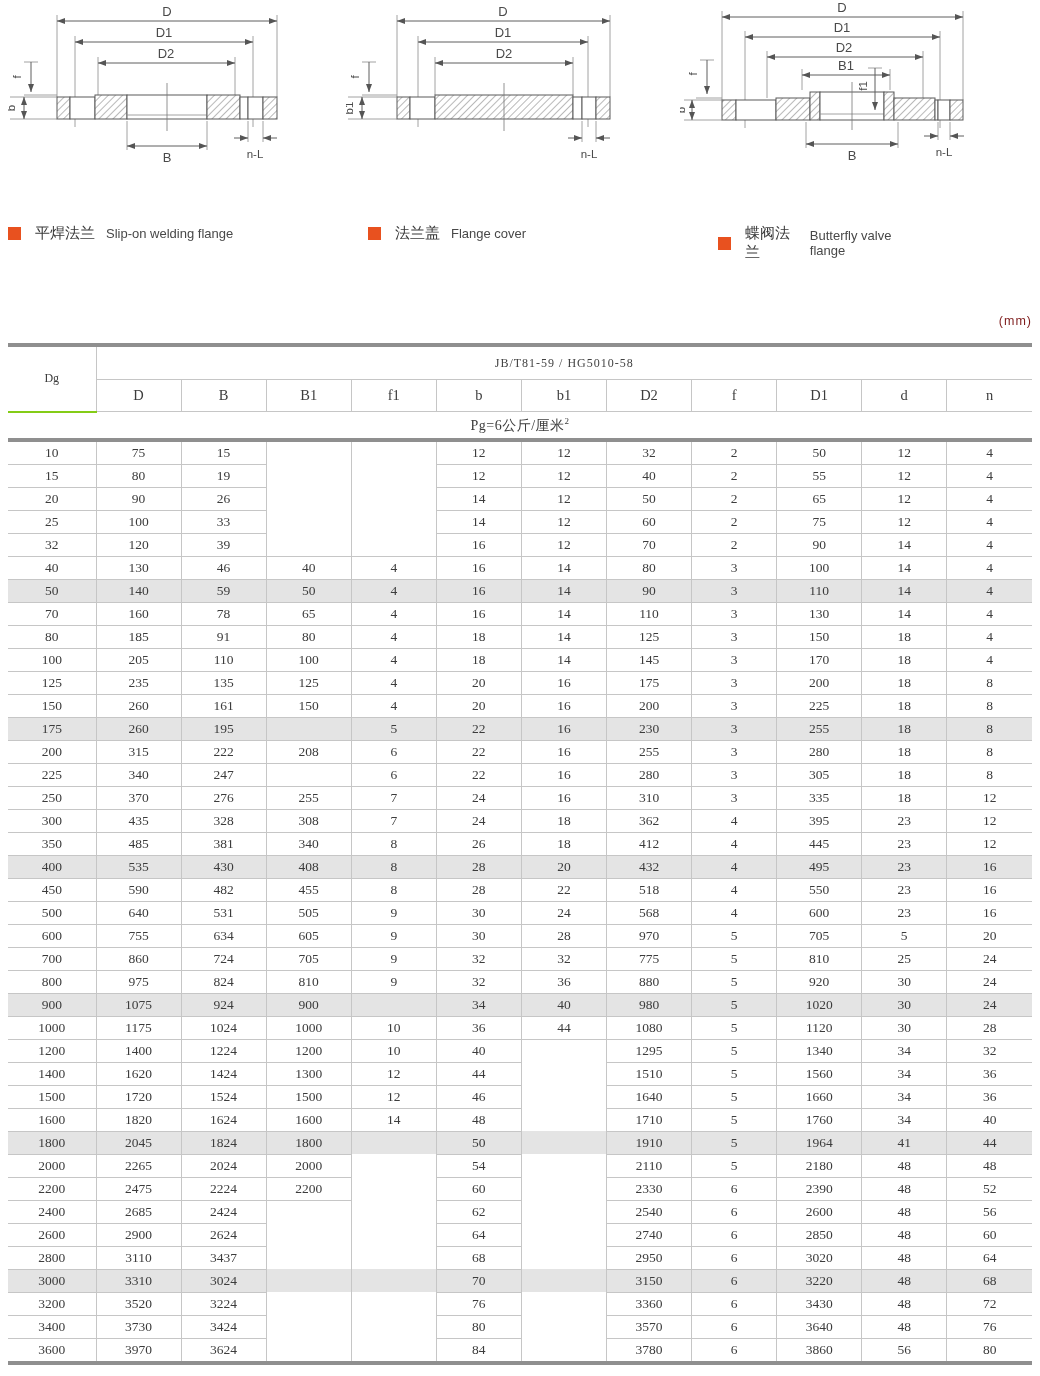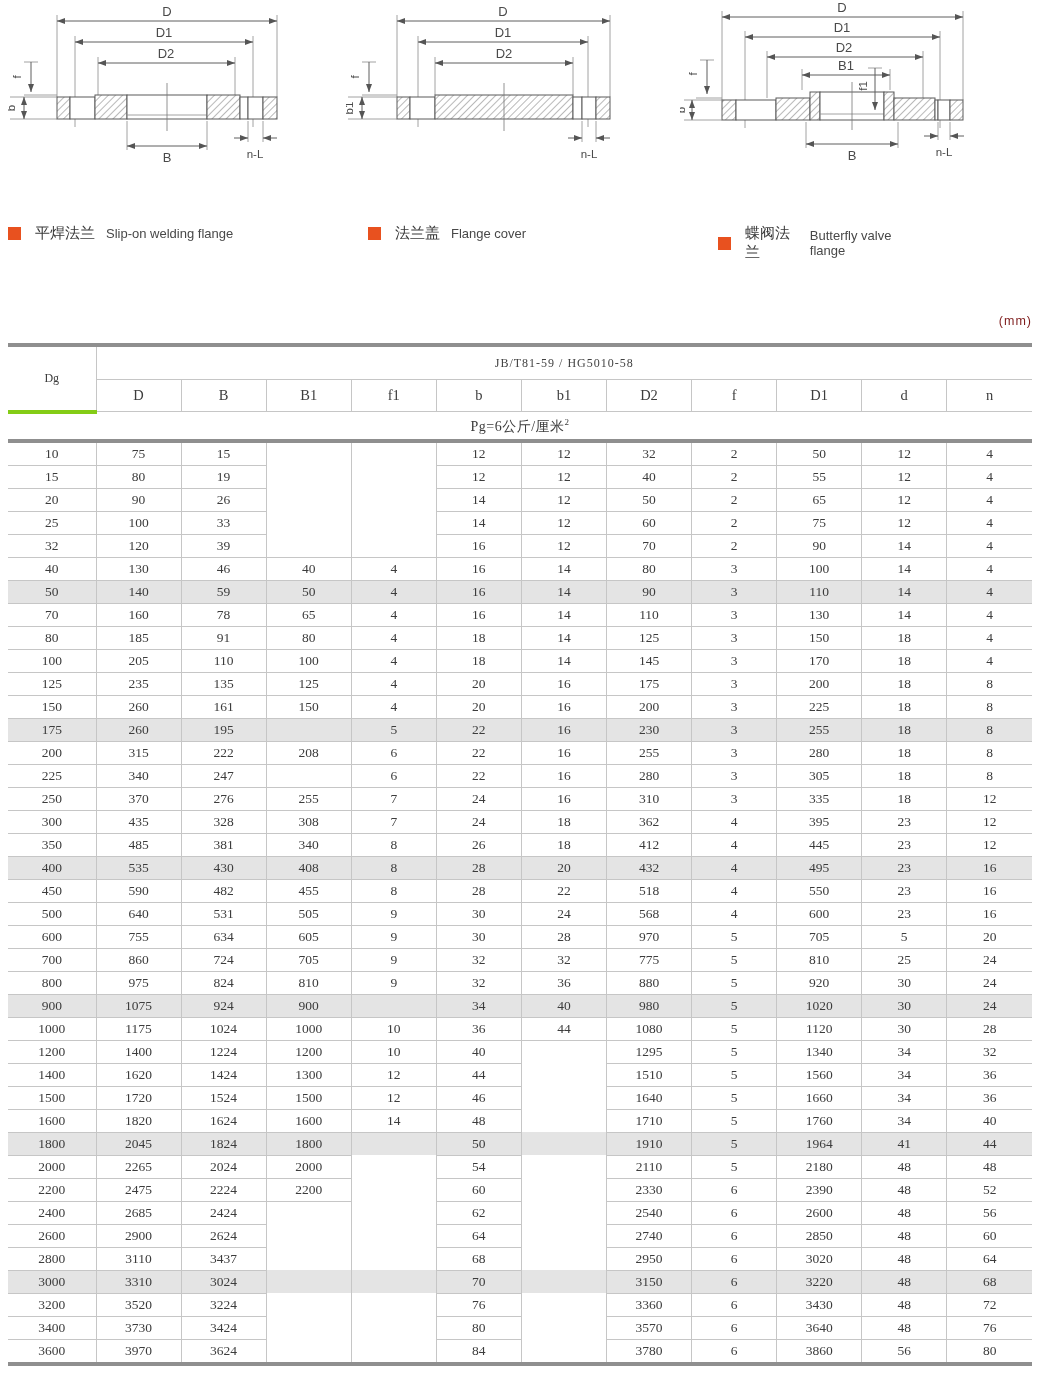--- a/index.html
+++ b/index.html
@@ -27,21 +27,21 @@
   .unit{position:absolute;top:314px;right:8px;font-size:12.5px;color:#7f1d1d;letter-spacing:1px;}
   
   #spec-table{
     position:absolute;left:8px;top:343px;width:1024px;
     border-collapse:collapse;table-layout:fixed;
     font-family:"Liberation Serif", serif;color:#3c3c3c;
     border-top:4px solid #8f8f8f;border-bottom:4px solid #8f8f8f;
   }
   #spec-table th,#spec-table td{font-weight:normal;text-align:center;padding:0;vertical-align:middle;}
   tr.h1 th{height:32px;font-size:12px;}
-  th.dg-cell{border-right:1px solid #c6c6c6;border-bottom:4px solid #84cc16;font-size:15px;}
+  th.dg-cell{border-right:1px solid #c6c6c6;border-bottom:2px solid #84cc16;font-size:15px;}
   th.std-cell{border-bottom:1px solid #c6c6c6;letter-spacing:1px;font-size:16px;color:#424242;}
   tr.h2 th{height:31px;font-size:14.5px;border-bottom:1px solid #c6c6c6;}
   tr.h2 th + th{border-left:1px solid #c6c6c6;}
   tr.h3 td{height:25px;font-size:14px;border-bottom:4px solid #8f8f8f;letter-spacing:0.5px;margin-top:12px;}
   tr.h3 sup{font-size:9px;}
   #table-body td{height:22px;font-size:13.5px;border-bottom:1px solid #c6c6c6;}
   #table-body td + td{border-left:1px solid #c6c6c6;}
   #table-body td.nb{border-bottom:none;}
   #table-body tr.shade td{background:#e4e4e4;}
 </style>

